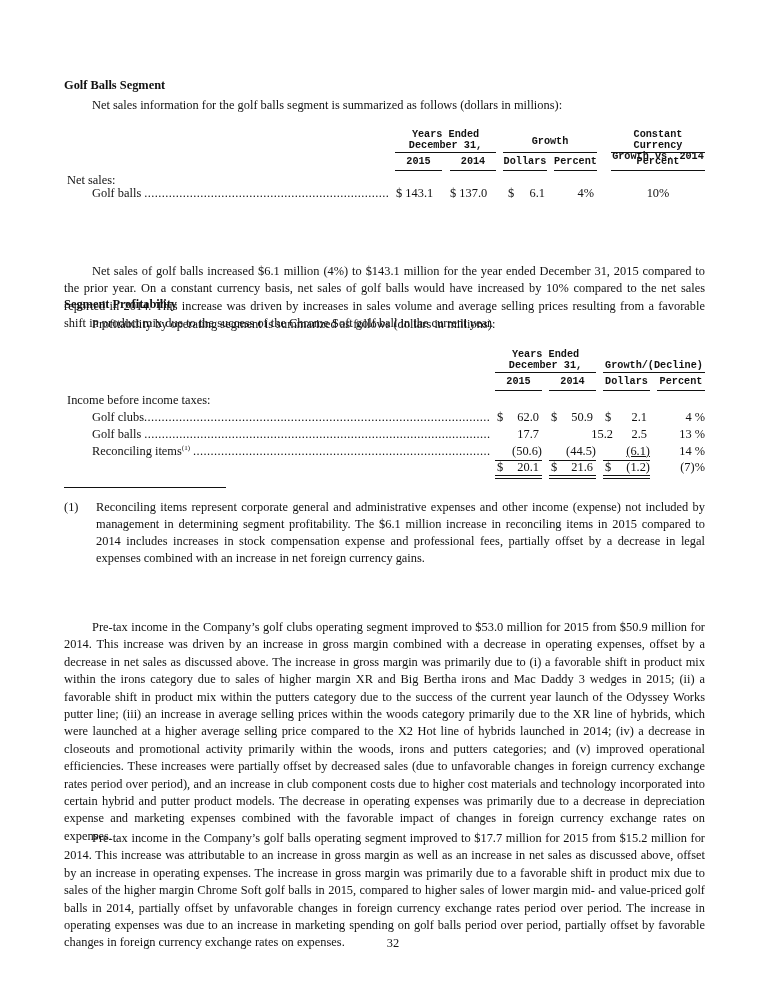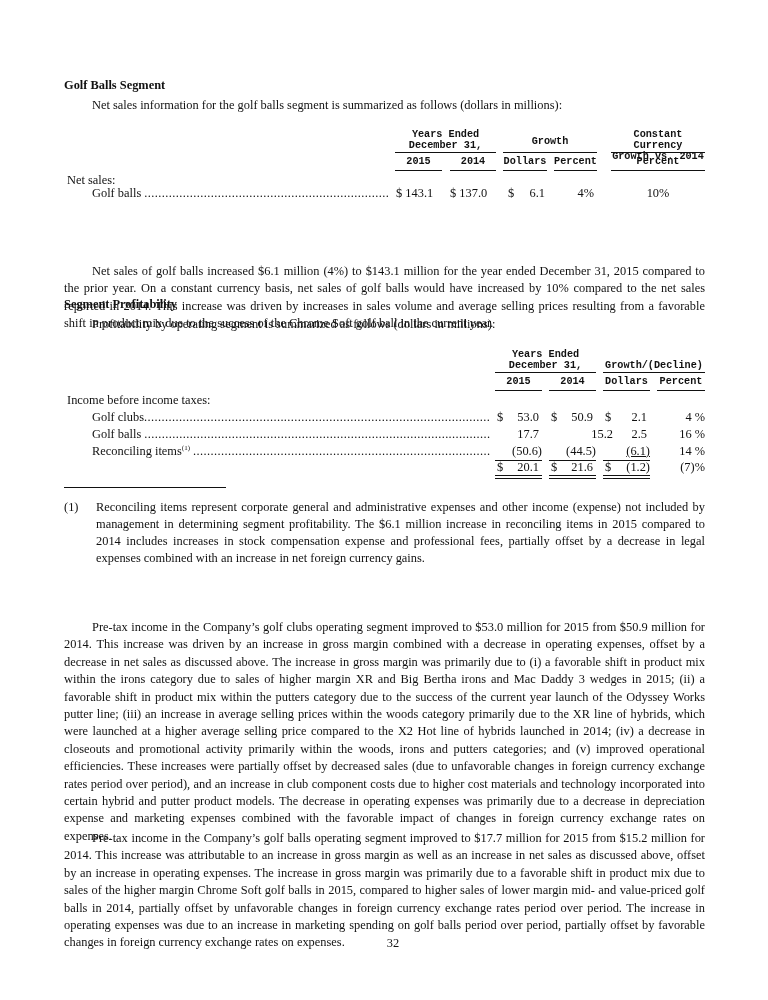--- a/index.html
+++ b/index.html
@@ -87,34 +87,34 @@
   <div class="rule" style="left:495px; top:390px; width:47px;"></div>
   <div class="rule" style="left:549px; top:390px; width:47px;"></div>
   <div class="rule" style="left:603px; top:390px; width:47px;"></div>
   <div class="rule" style="left:657px; top:390px; width:48px;"></div>
 
   <div class="cell" style="left:67px; top:393px;">Income before income taxes:</div>
 
   <div>
     <div class="lbl" style="left:92px; top:410px; width:398px;"><span>Golf clubs</span><span class="d">........................................................................................................................................................................</span></div>
     <div class="cell" style="left:497px; top:410px;">$</div>
-    <div class="cell r" style="left:505px; top:410px; width:34px;">53.0</div>
+    <div class="cell r" style="left:505px; top:410px; width:34px;">62.0</div>
     <div class="cell" style="left:551px; top:410px;">$</div>
     <div class="cell r" style="left:559px; top:410px; width:34px;">50.9</div>
     <div class="cell" style="left:605px; top:410px;">$</div>
     <div class="cell r" style="left:613px; top:410px; width:34px;">2.1</div>
     <div class="cell r" style="left:657px; top:410px; width:48px;">4 %</div>
   </div>
 
   <div>
     <div class="lbl" style="left:92px; top:427px; width:398px;"><span>Golf balls</span> <span class="d">........................................................................................................................................................................</span></div>
     <div class="cell r" style="left:505px; top:427px; width:34px;">17.7</div>
     <div class="cell r" style="left:579px; top:427px; width:34px;">15.2</div>
     <div class="cell r" style="left:613px; top:427px; width:34px;">2.5</div>
-    <div class="cell r" style="left:657px; top:427px; width:48px;">16 %</div>
+    <div class="cell r" style="left:657px; top:427px; width:48px;">13 %</div>
   </div>
 
   <div>
     <div class="lbl" style="left:92px; top:444px; width:398px;"><span>Reconciling items</span><sup>(1)</sup> <span class="d">........................................................................................................................................................................</span></div>
     <div class="cell r" style="left:500px; top:444px; width:42px;">(50.6)</div>
     <div class="cell r" style="left:554px; top:444px; width:42px;">(44.5)</div>
     <div class="cell r" style="left:608px; top:444px; width:42px;text-decoration:underline;">(6.1)</div>
     <div class="cell r" style="left:657px; top:444px; width:48px;">14 %</div>
   </div>
   <div class="rule" style="left:495px; top:460px; width:47px; border-top-width:1.2px;"></div>

